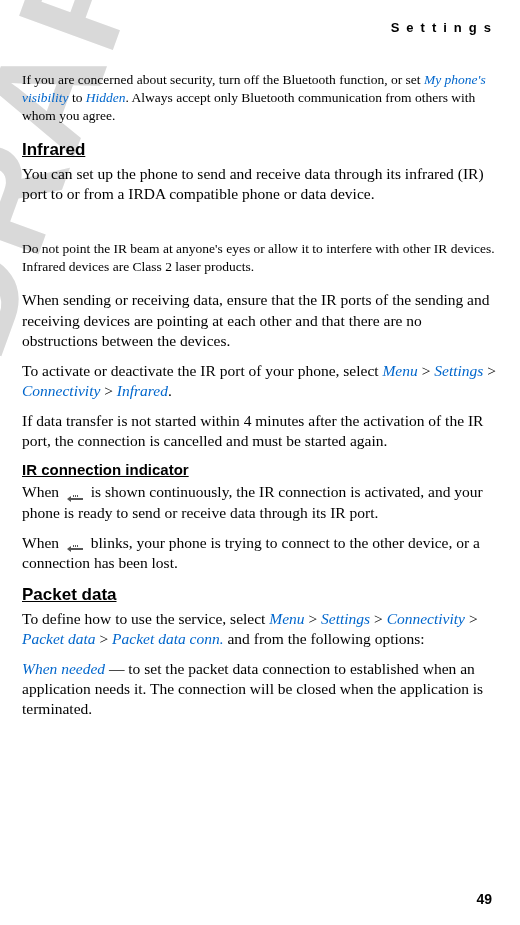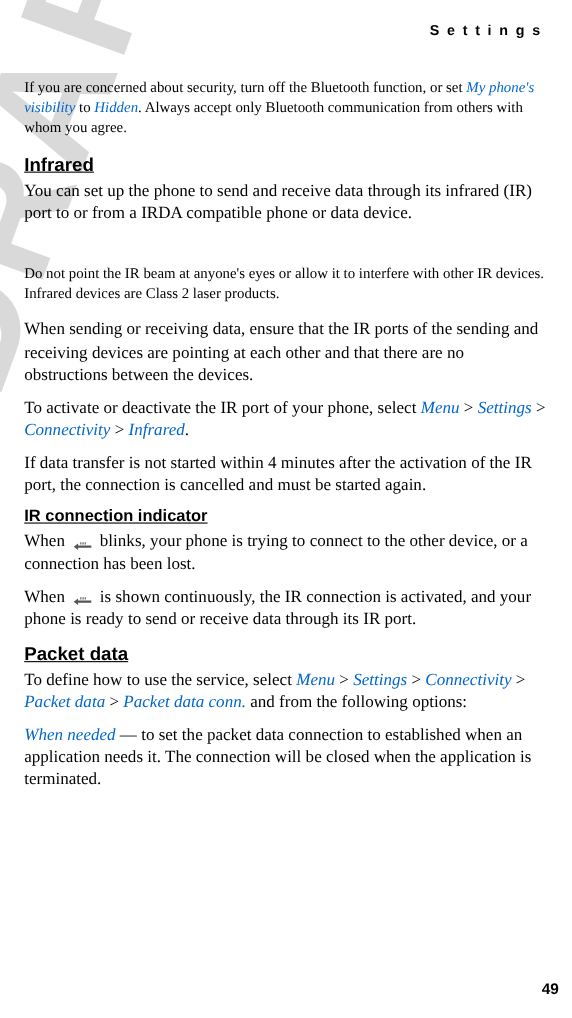--- a/index.html
+++ b/index.html
@@ -77,21 +77,21 @@
     .ir-icon {
       display: inline-block;
       width: 20px;
       height: 10px;
       vertical-align: middle;
       margin: 0 2px;
     }
     .page-num {
       position: absolute;
       bottom: 18px;
-      right: 12px;
+      right: 28px;
       font-family: Arial, sans-serif;
       font-weight: bold;
       font-size: 14px;
     }
   </style>
 </head>
 <body>
 
 <div class="watermark">DRAFT</div>
 
@@ -109,26 +109,26 @@
   <p class="body-text">When sending or receiving data, ensure that the IR ports of the sending and receiving devices are pointing at each other and that there are no obstructions between the devices.</p>
   <p class="body-text">
     <span>To activate or deactivate the IR port of your phone, select </span><span class="link">Menu</span><span> &gt; </span><span class="link">Settings</span><span> &gt; </span><span class="link">Connectivity</span><span> &gt; </span><span class="link">Infrared</span><span>.</span>
   </p>
   <p class="body-text">If data transfer is not started within 4 minutes after the activation of the IR port, the connection is cancelled and must be started again.</p>
 
   <h3 class="sub-h">IR connection indicator</h3>
   <p class="body-text">
     <span>When </span><span class="ir-icon"><svg viewBox="0 0 20 10">
           <path d="M2 5 L6 2 L6 4 L18 4 L18 6 L6 6 L6 8 Z M8 1 L9 1 L9 3 L8 3 Z M10 1 L11 1 L11 3 L10 3 Z M12 1 L13 1 L13 3 L12 3 Z" fill="#555"></path>
-        </svg></span><span> blinks, your phone is trying to connect to the other device, or a connection has been lost.</span>
+        </svg></span><span> is shown continuously, the IR connection is activated, and your phone is ready to send or receive data through its IR port.</span>
   </p>
   <p class="body-text">
     <span>When </span><span class="ir-icon"><svg viewBox="0 0 20 10">
           <path d="M2 5 L6 2 L6 4 L18 4 L18 6 L6 6 L6 8 Z M8 1 L9 1 L9 3 L8 3 Z M10 1 L11 1 L11 3 L10 3 Z M12 1 L13 1 L13 3 L12 3 Z" fill="#555"></path>
-        </svg></span><span> is shown continuously, the IR connection is activated, and your phone is ready to send or receive data through its IR port.</span>
+        </svg></span><span> blinks, your phone is trying to connect to the other device, or a connection has been lost.</span>
   </p>
 
   <h2 class="section-h">Packet data</h2>
   <p class="body-text">
     <span>To define how to use the service, select </span><span class="link">Menu</span><span> &gt; </span><span class="link">Settings</span><span> &gt; </span><span class="link">Connectivity</span><span> &gt; </span><span class="link">Packet data</span><span> &gt; </span><span class="link">Packet data conn.</span><span> and from the following options:</span>
   </p>
   <p class="body-text">
     <span class="link">When needed</span><span> — to set the packet data connection to established when an application needs it. The connection will be closed when the application is terminated.</span>
   </p>
 

